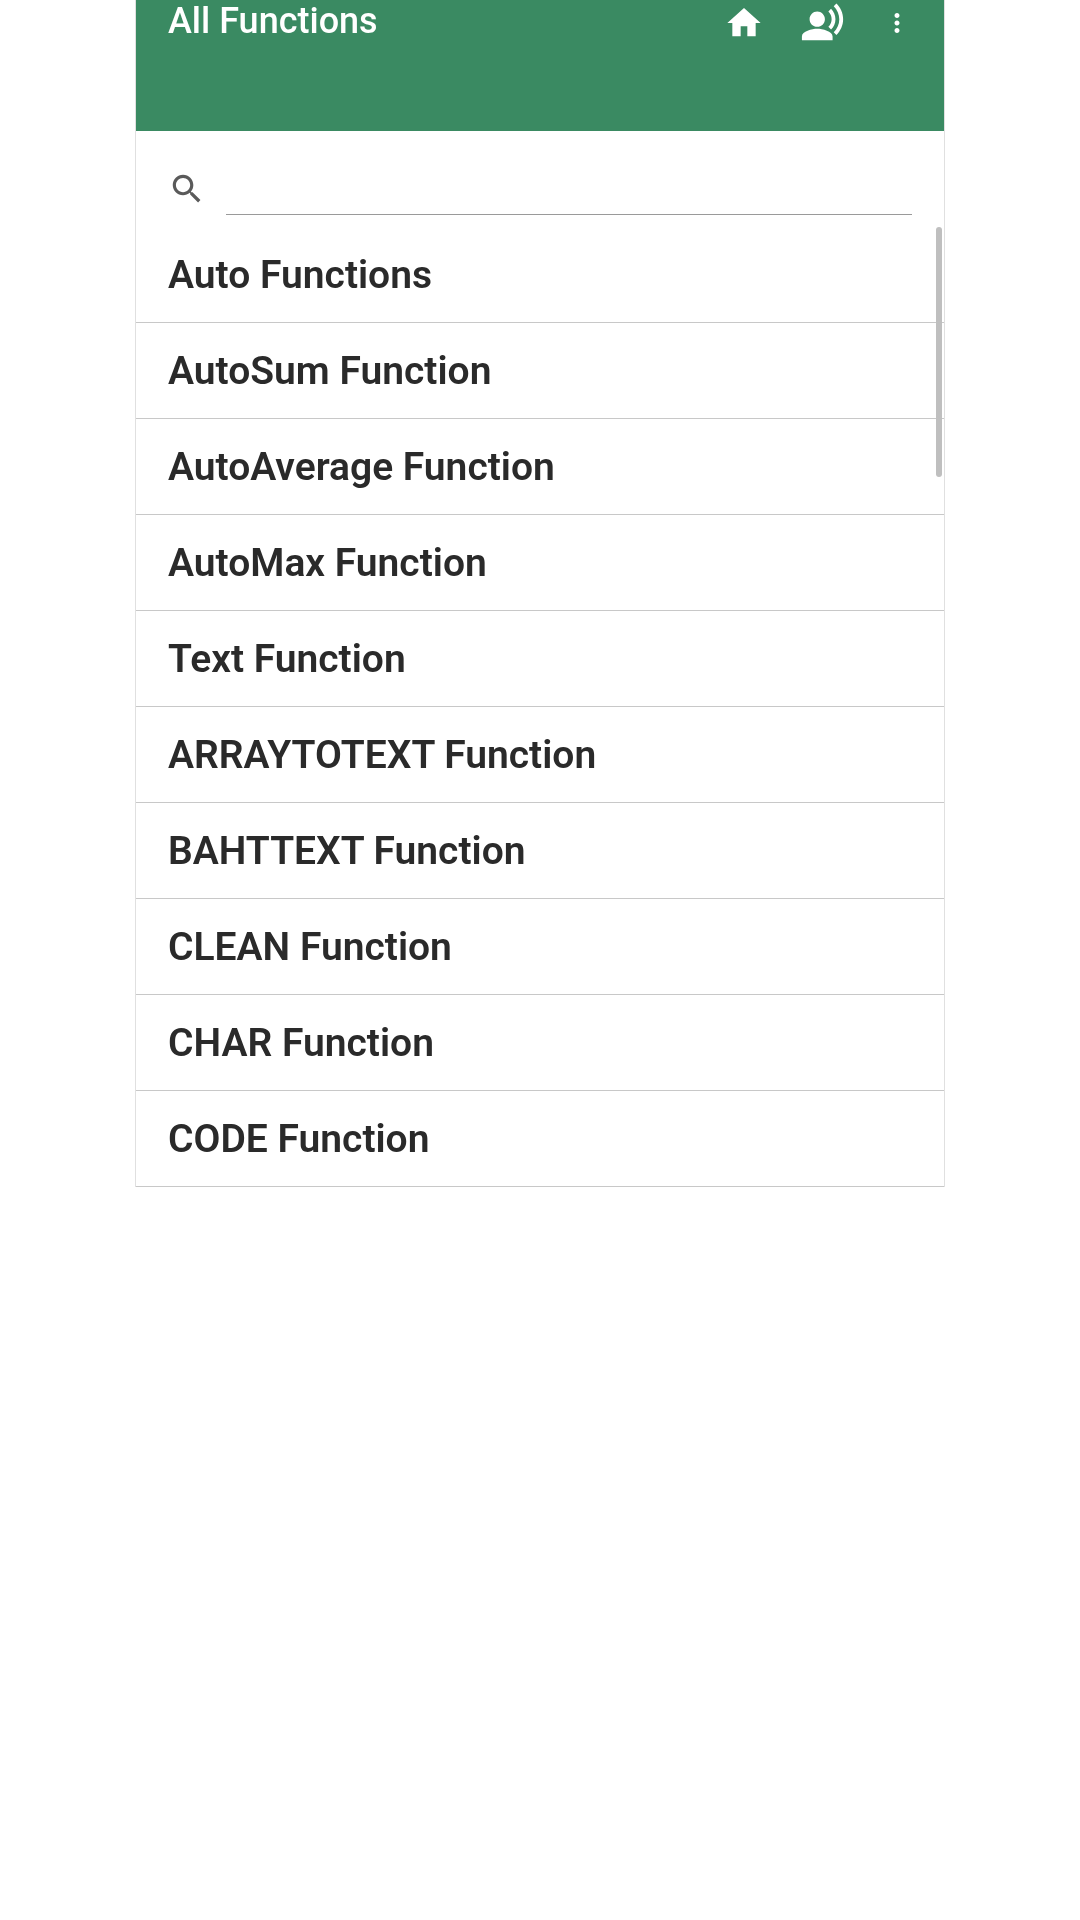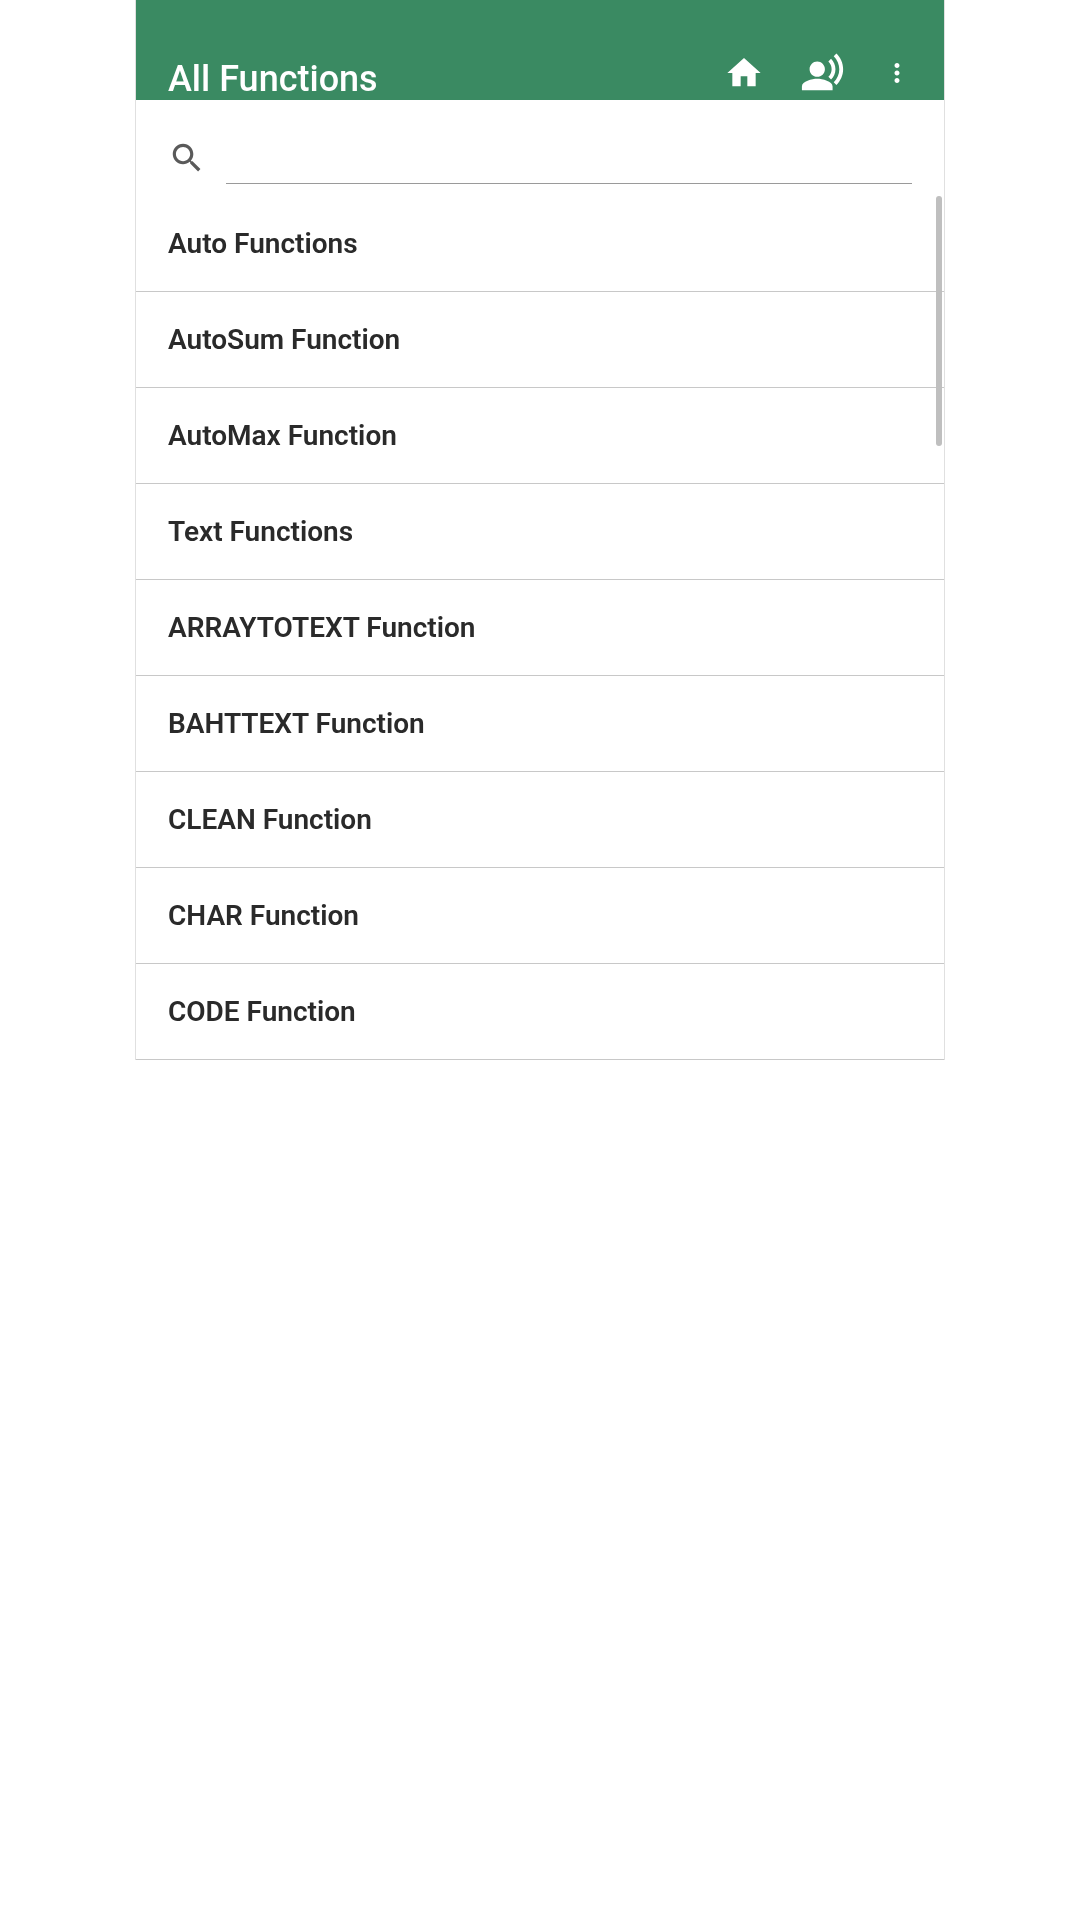--- a/index.html
+++ b/index.html
@@ -15,23 +15,23 @@
       position: relative;
     }
     .app-container {
       width: 100%;
       background: #ffffff;
       border-left: 1px solid #e0e0e0;
       border-right: 1px solid #e0e0e0;
     }
     .header {
       background: #3a8a62;
-      height: 100px;
+      height: 131px;
       display: flex;
-      align-items: flex-end;
+      align-items: flex-start;
       padding: 0 32px 0 32px;
       justify-content: space-between;
     }
     .header-title {
       color: #ffffff;
       font-size: 36px;
       font-weight: 500;
     }
     .header-actions {
       display: flex;
@@ -77,21 +77,21 @@
     }
     .list-item {
       padding: 0 32px;
       height: 96px;
       display: flex;
       align-items: center;
       border-bottom: 1px solid #c8c8c8;
       cursor: pointer;
     }
     .list-item-label {
-      font-size: 28px;
+      font-size: 39px;
       font-weight: 600;
       color: #2a2a2a;
     }
     .scroll-indicator {
       position: absolute;
       right: 2px;
       top: 0;
       width: 6px;
       height: 250px;
       background: #bfbfbf;
@@ -140,24 +140,27 @@
 
   <div class="list">
     <div class="scroll-indicator"></div>
     <div class="list-item">
       <span class="list-item-label">Auto Functions</span>
     </div>
     <div class="list-item">
       <span class="list-item-label">AutoSum Function</span>
     </div>
     <div class="list-item">
+      <span class="list-item-label">AutoAverage Function</span>
+    </div>
+    <div class="list-item">
       <span class="list-item-label">AutoMax Function</span>
     </div>
     <div class="list-item">
-      <span class="list-item-label">Text Functions</span>
+      <span class="list-item-label">Text Function</span>
     </div>
     <div class="list-item">
       <span class="list-item-label">ARRAYTOTEXT Function</span>
     </div>
     <div class="list-item">
       <span class="list-item-label">BAHTTEXT Function</span>
     </div>
     <div class="list-item">
       <span class="list-item-label">CLEAN Function</span>
     </div>

